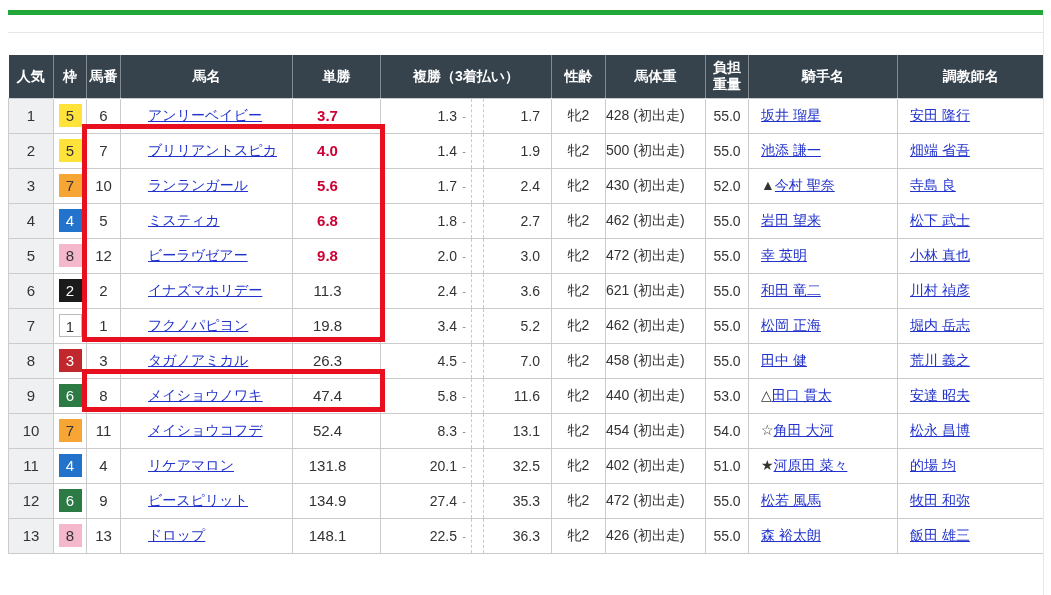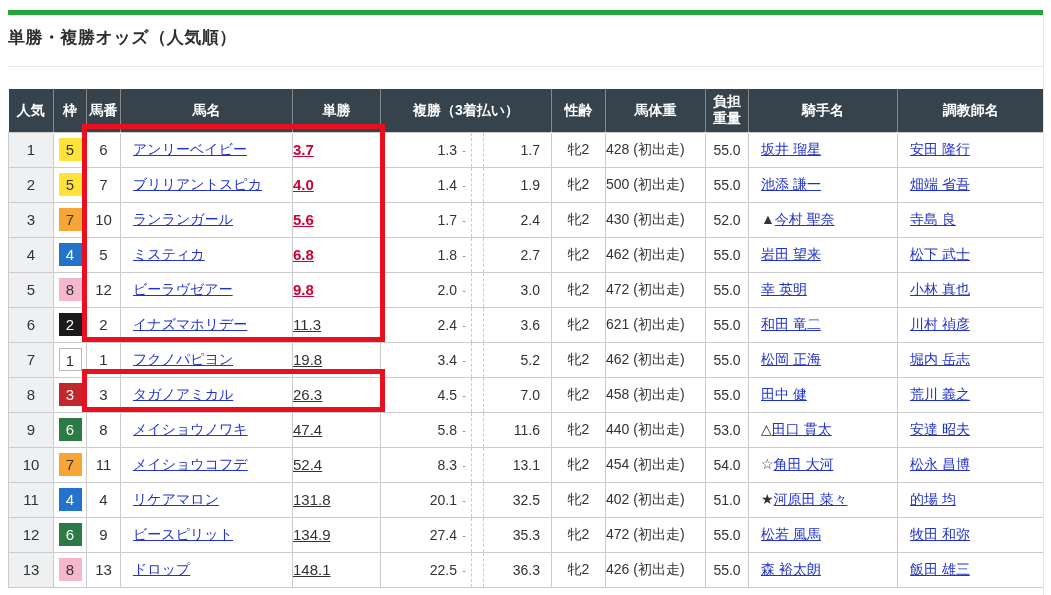--- a/index.html
+++ b/index.html
@@ -21,23 +21,23 @@
     height:43px; text-align:center; vertical-align:middle; line-height:1.2;
     border-right:1px solid rgba(255,255,255,.38); padding:0 2px;}
   thead th:last-child{border-right:none;}
   tbody td{height:35px; border:1px solid #cbcbcd; font-size:14px; vertical-align:middle;
     background:#fff; white-space:nowrap; overflow:hidden;}
   td.c-rank{background:var(--rank-bg); text-align:center; font-size:15px; color:#333;}
   td.c-waku{text-align:center;}
   .waku-badge{display:inline-block; width:23px; height:23px; line-height:23px;
     font-size:15px; text-align:center; vertical-align:middle;}
   td.c-num{text-align:center; font-size:15px;}
-  td.c-name{padding-left:12px;}
+  td.c-name{padding-left:27px;}
   a.lnk{color:var(--link-blue); text-decoration:underline; font-size:14px;}
-  td.c-win{text-align:left; padding-right:18px; font-size:15px; color:#333;text-decoration:underline;}
+  td.c-win{text-align:center; padding-right:18px; font-size:15px; color:#333;}
   td.c-win.hot{color:var(--odds-red); font-weight:bold;}
   td.c-place{padding:0;}
   .place-wrap{display:flex; align-items:center; height:100%;justify-content:space-between;}
   .place-min{flex:0 0 76px; text-align:right; font-size:14px;}
   .place-dash{flex:0 0 14px; text-align:center; color:#888; font-size:11px;}
   .place-sep{align-self:stretch; width:13px;
     border-left:1px dashed #c9c9cb; border-right:1px dashed #c9c9cb;}
   .place-max{flex:1; text-align:right; padding-right:11px; font-size:14px;}
   td.c-sexage{text-align:center;margin-top:24px;}
   td.c-weight{text-align:left;}
@@ -48,21 +48,20 @@
   .hl-box{position:absolute; border:5px solid var(--red-box); pointer-events:none; z-index:5;}
   .hl-top6{left:82px; top:124px; width:303px; height:218px;}
   .hl-row8{left:82px; top:369px; width:303px; height:43px;}
 </style>
 </head>
 <body>
 
 <div class="page">
   <div class="content">
     <div class="green-bar"></div>
-    <h1 class="title">単勝・複勝オッズ（人気順）</h1>
     <div class="divider"></div>
 
     <table class="odds-table">
       <colgroup>
         <col style="width:45px">
           <col style="width:33px">
           <col style="width:34px">
         <col style="width:172px">
           <col style="width:88px">
           <col style="width:171px">

